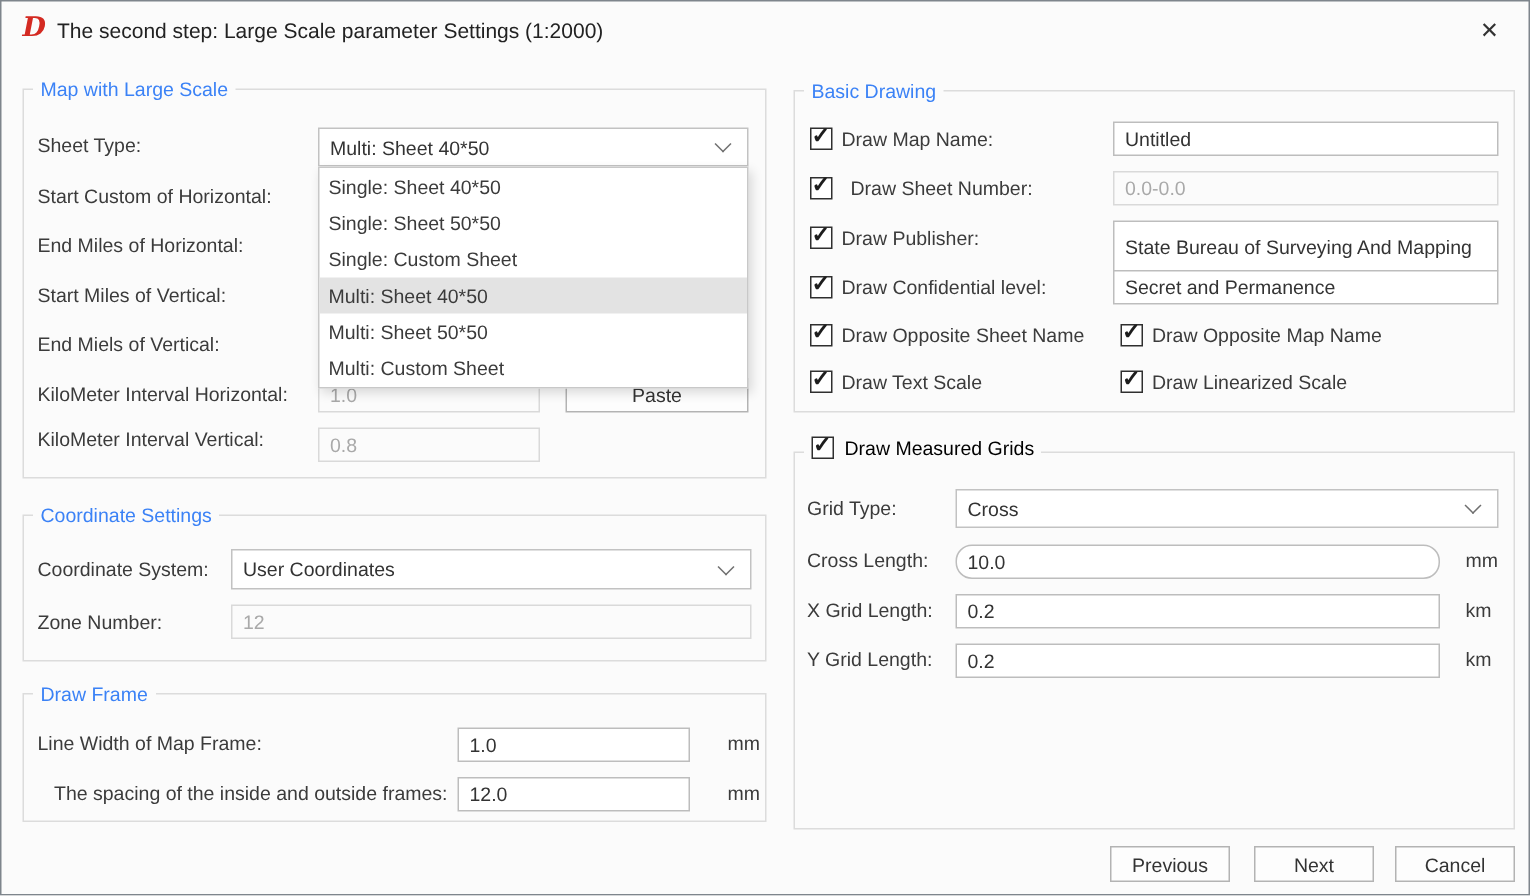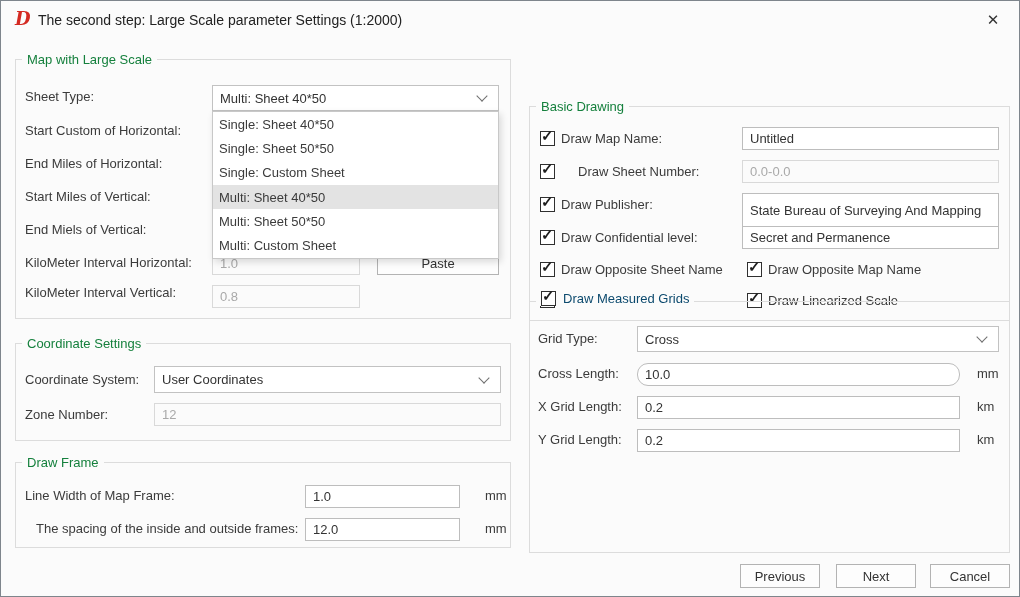--- a/index.html
+++ b/index.html
@@ -26,27 +26,27 @@
   .win-title { position:absolute; left:37px; top:11px; font-size:14px; color:#222; white-space:nowrap; }
   .close-btn {
     position:absolute; right:4px; top:0; width:44px; height:38px;
     display:flex; align-items:center; justify-content:center;
     font-size:15px; color:#333; cursor:default;
   }
   .group { position:absolute; border:1px solid #dcdcdc; }
   .legend {
     position:absolute; top:-9px; left:6px;
     background:#fbfbfb; padding:0 5px;
-    font-size:13px; color:#15803d; white-space:nowrap; line-height:17px;
+    font-size:13px; color:#3b82f6; white-space:nowrap; line-height:17px;
   }
   .legend-flex {
     position:absolute; top:-11px; left:6px;
     background:#fbfbfb; padding:0 5px;
     display:flex; align-items:flex-end; gap:7px;
-    font-size:13px; color:#0c4a6e; white-space:nowrap;
+    font-size:13px; color:#000000; white-space:nowrap;
   }
   .lbl { position:absolute; font-size:13px; color:#3b3b3b; white-space:nowrap; line-height:18px; }
   .unit { position:absolute; font-size:13px; color:#3b3b3b; line-height:18px; }
   .textbox {
     position:absolute; box-sizing:border-box;
     background:#ffffff; border:1px solid #bdbdbd;
     font-size:13px; color:#333;
     display:flex; align-items:center; padding:0 7px;
     overflow:hidden; white-space:nowrap;
   }
@@ -166,31 +166,31 @@
     </div>
     <span class="unit" style="left:469px; top:24px;">mm</span>
 
     <span class="lbl" style="left:9px; top:57px;margin-left:11px;">The spacing of the inside and outside frames:</span>
     <div class="textbox" style="left:289px; top:55px; width:155px; height:23px;">
       <span>12.0</span>
     </div>
     <span class="unit" style="left:469px; top:57px;">mm</span>
   </div>
 
-  <div class="group" style="left:528px; top:59px; width:479px; height:213px;margin-top:46px;">
+  <div class="group" style="left:528px; top:59px; width:479px; height:213px;">
     <span class="legend">Basic Drawing</span>
 
     <div class="cb" style="left:10px; top:24px;"></div>
     <span class="lbl" style="left:31px; top:23px;">Draw Map Name:</span>
     <div class="textbox" style="left:212px; top:20px; width:257px; height:23px;">
       <span>Untitled</span>
     </div>
 
     <div class="cb" style="left:10px; top:57px;"></div>
-    <span class="lbl" style="left:48px; top:56px;">Draw Sheet Number:</span>
+    <span class="lbl" style="left:37px; top:56px;">Draw Sheet Number:</span>
     <div class="textbox disabled" style="left:212px; top:53px; width:257px; height:23px;">
       <span>0.0-0.0</span>
     </div>
 
     <div class="cb" style="left:10px; top:90px;"></div>
     <span class="lbl" style="left:31px; top:89px;">Draw Publisher:</span>
     <div class="textbox" style="left:212px; top:86px; width:257px; height:34px;">
       <span>State Bureau of Surveying And Mapping</span>
     </div>
 

